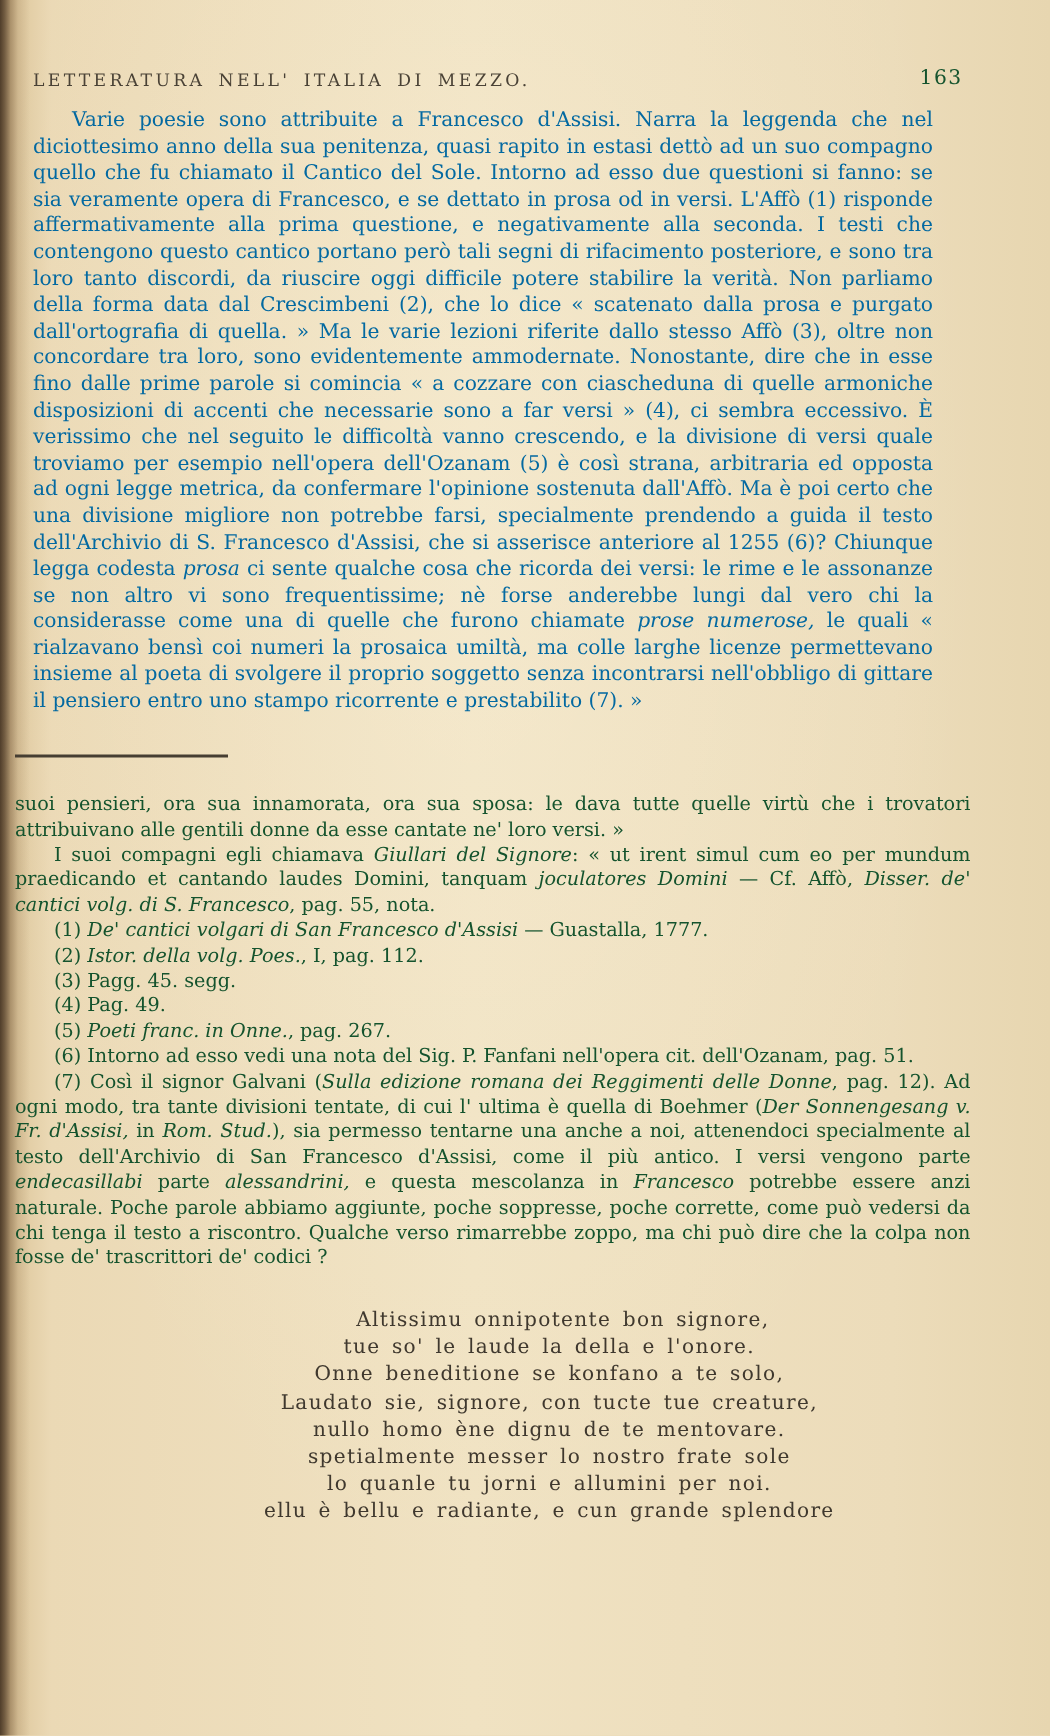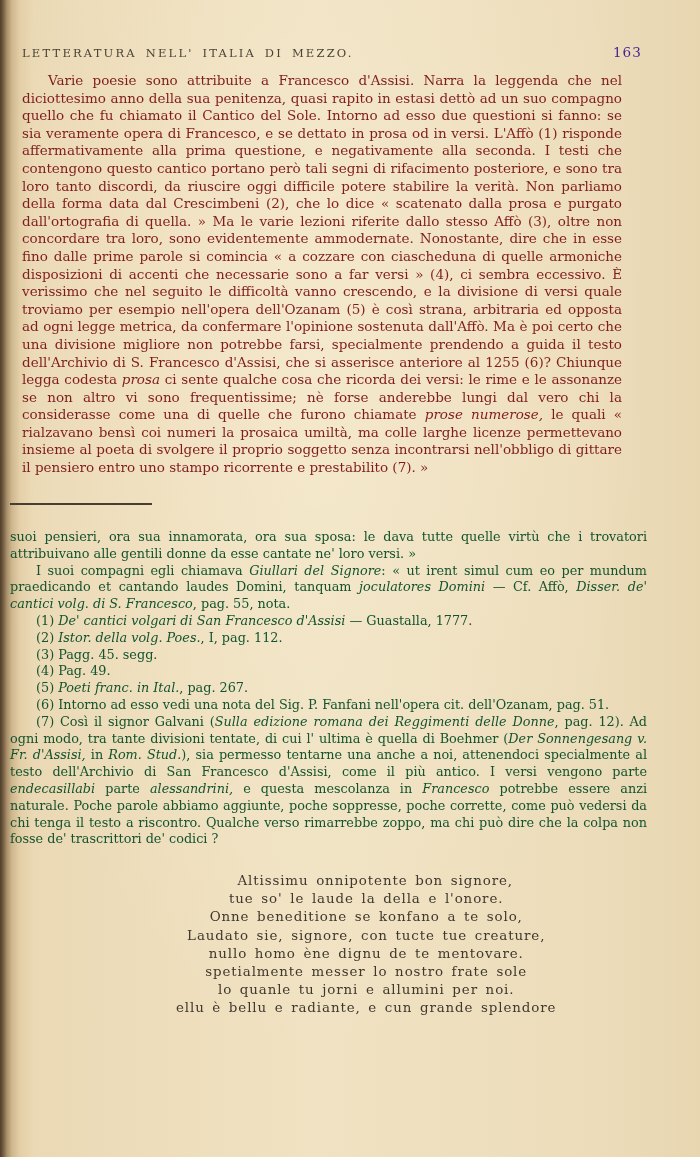--- a/index.html
+++ b/index.html
@@ -23,28 +23,28 @@
       rgba(121,94,62,0.45) 7px, rgba(150,121,85,0.22) 12px, rgba(0,0,0,0) 20px);
   }
   .running-header {
     position: absolute; top: 46px; left: 22px; width: 600px;
     font-size: 11.5px; letter-spacing: 2.2px;
     color: #4a4236;
     word-spacing: 3px;
   }
   .page-number {
     position: absolute; top: 44px; left: 613px;
-    font-size: 13.5px; letter-spacing: 1px; color: #4c1d95;
+    font-size: 13.5px; letter-spacing: 1px; color: #14532d;
   }
   .main-text {
     position: absolute; top: 72px; left: 22px; width: 600px;
     font-size: 13.5px; line-height: 17.6px;
     text-align: justify;
     text-indent: 26px;
-    color: #7f1d1d;
+    color: #0369a1;
   }
   .footnote-rule {
     position: absolute; top: 503px; left: 10px; width: 142px;
     border-top: 2px solid #463e32;
   }
   .footnotes {
     position: absolute; top: 529px; left: 10px; width: 637px;
     font-size: 12.8px; line-height: 16.8px;
     text-align: justify;
     color: #14532d;
@@ -75,21 +75,21 @@
 
 <div class="footnote-rule"></div>
 
 <div class="footnotes">
   <p>suoi pensieri, ora sua innamorata, ora sua sposa: le dava tutte quelle virtù che i trovatori attribuivano alle gentili donne da esse cantate ne' loro versi. »</p>
   <p class="fn-indent">I suoi compagni egli chiamava <i>Giullari del Signore</i>: « ut irent simul cum eo per mundum praedicando et cantando laudes Domini, tanquam <i>joculatores Domini</i> — Cf. Affò, <i>Disser. de' cantici volg. di S. Francesco</i>, pag. 55, nota.</p>
   <p class="fn-indent">(1) <i>De' cantici volgari di San Francesco d'Assisi</i> — Guastalla, 1777.</p>
   <p class="fn-indent">(2) <i>Istor. della volg. Poes.</i>, I, pag. 112.</p>
   <p class="fn-indent">(3) Pagg. 45. segg.</p>
   <p class="fn-indent">(4) Pag. 49.</p>
-  <p class="fn-indent">(5) <i>Poeti franc. in Ital.</i>, pag. 267.</p>
+  <p class="fn-indent">(5) <i>Poeti franc. in Onne.</i>, pag. 267.</p>
   <p class="fn-indent">(6) Intorno ad esso vedi una nota del Sig. P. Fanfani nell'opera cit. dell'Ozanam, pag. 51.</p>
   <p class="fn-indent">(7) Così il signor Galvani (<i>Sulla edizione romana dei Reggimenti delle Donne</i>, pag. 12). Ad ogni modo, tra tante divisioni tentate, di cui l' ultima è quella di Boehmer (<i>Der Sonnengesang v. Fr. d'Assisi,</i> in <i>Rom. Stud.</i>), sia permesso tentarne una anche a noi, attenendoci specialmente al testo dell'Archivio di San Francesco d'Assisi, come il più antico. I versi vengono parte <i>endecasillabi</i> parte <i>alessandrini,</i> e questa mescolanza in <i>Francesco</i> potrebbe essere anzi naturale. Poche parole abbiamo aggiunte, poche soppresse, poche corrette, come può vedersi da chi tenga il testo a riscontro. Qualche verso rimarrebbe zoppo, ma chi può dire che la colpa non fosse de' trascrittori de' codici ?</p>
 </div>
 
 <div class="poem">
   <div class="first">Altissimu onnipotente bon signore,</div>
   <div>tue so' le laude la della e l'onore.</div>
   <div>Onne beneditione se konfano a te solo,</div>
   <div>Laudato sie, signore, con tucte tue creature,</div>
   <div>nullo homo ène dignu de te mentovare.</div>

